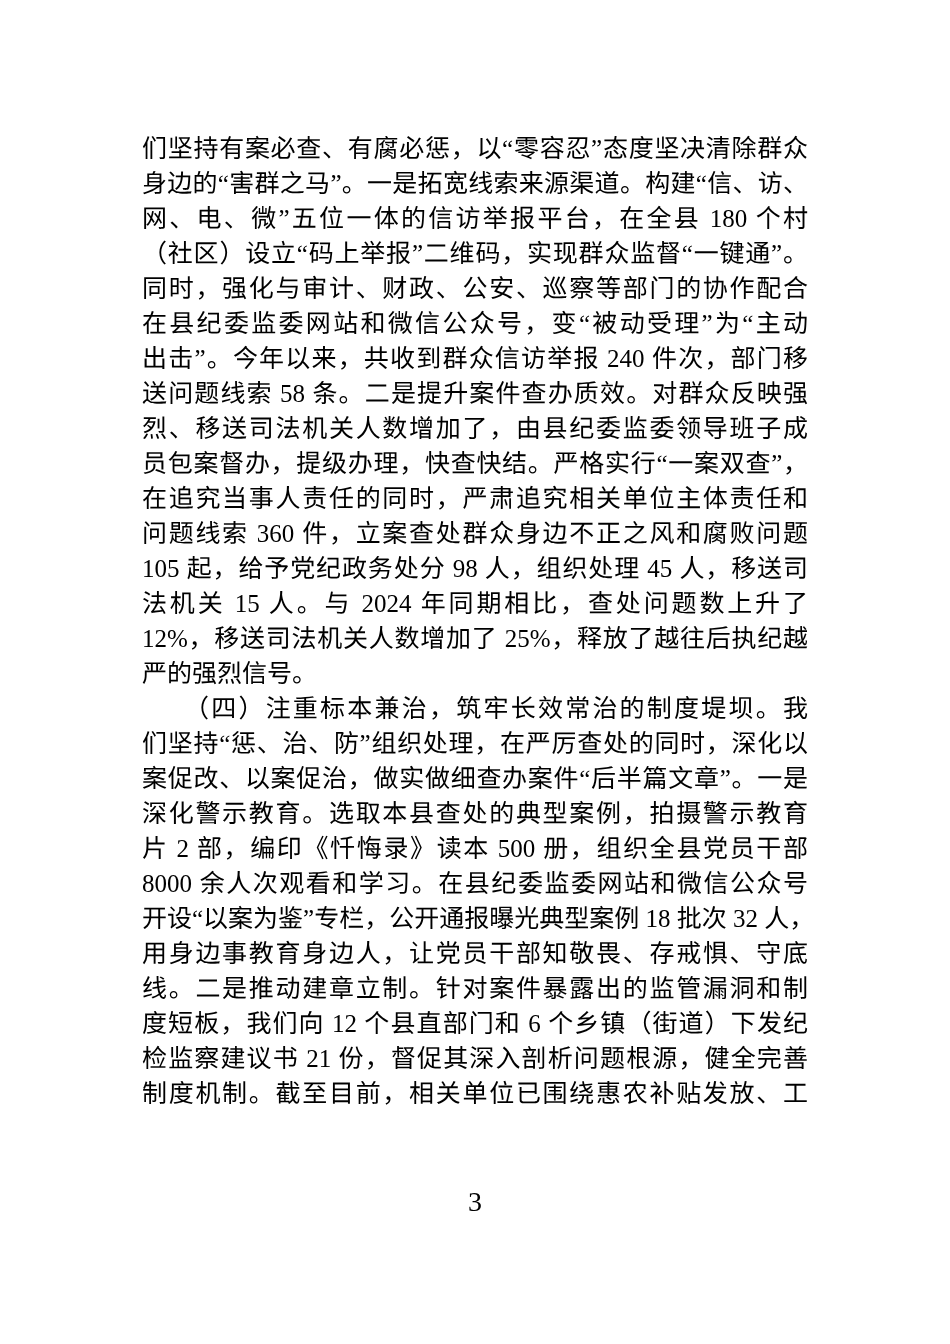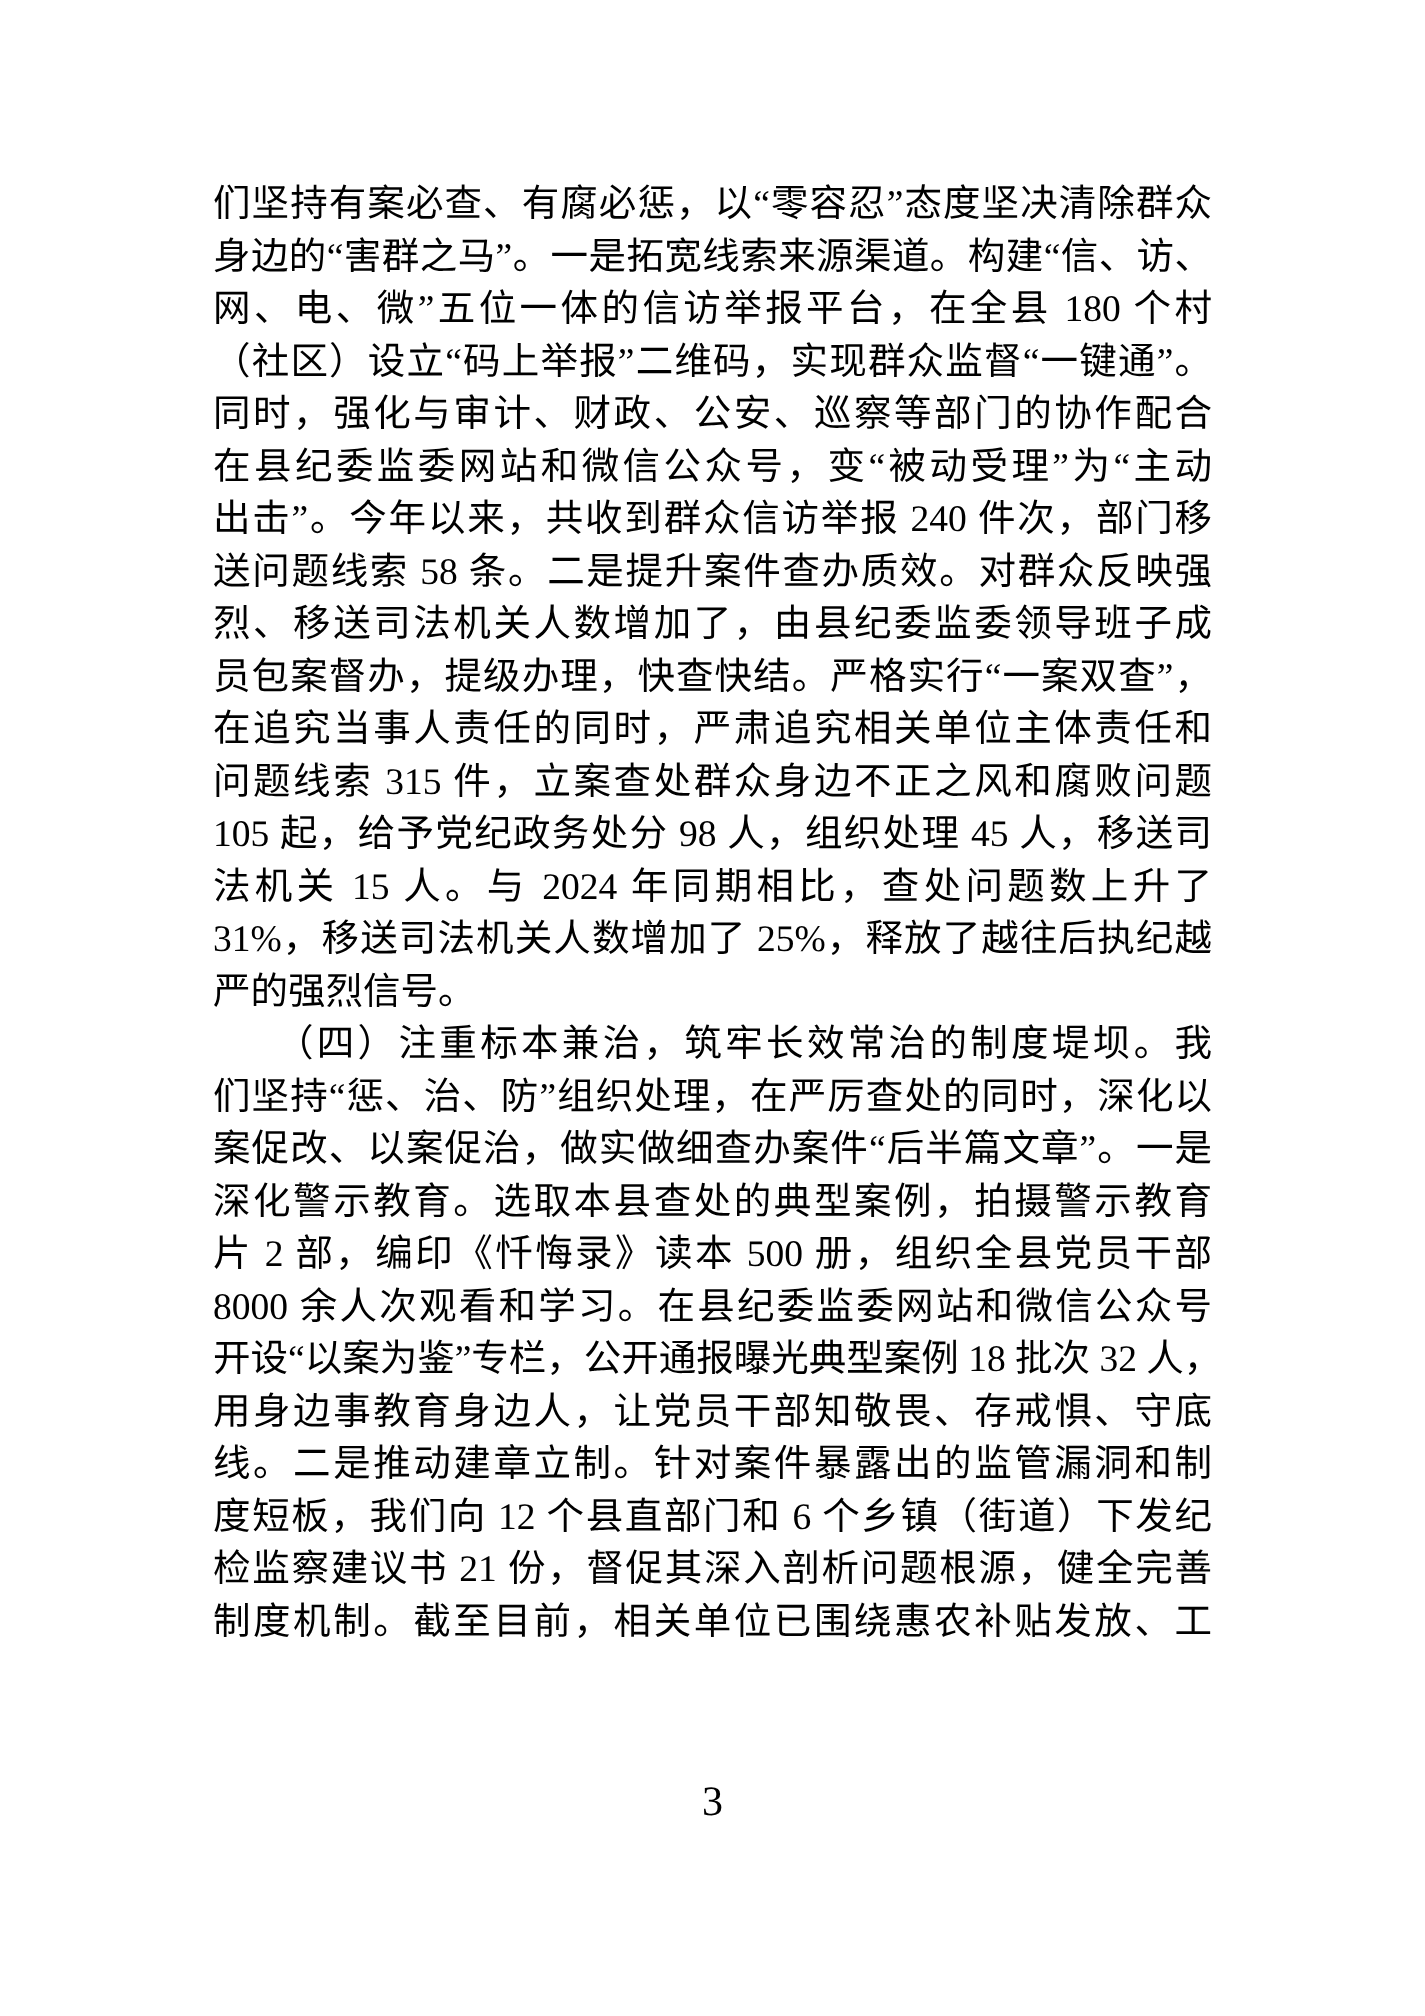--- a/index.html
+++ b/index.html
@@ -12,21 +12,21 @@
     width: 950px;
     height: 1344px;
     background: #ffffff;
     overflow: hidden;
     font-family: "Liberation Serif", "DejaVu Serif", serif;
     color: #000000;
   }
   .text-block {
     position: absolute;
     left: 142px;
-    top: 119px;
+    top: 131px;
     width: 666px;
   }
   .line {
     height: 35px;
     line-height: 35px;
     font-size: 25px;
     text-align: justify;
     text-align-last: justify;
     text-justify: inter-character;
     white-space: nowrap;
@@ -55,24 +55,24 @@
     <div class="line">身边的“害群之马”。一是拓宽线索来源渠道。构建“信、访、</div>
     <div class="line">网、电、微”五位一体的信访举报平台，在全县 180 个村</div>
     <div class="line">（社区）设立“码上举报”二维码，实现群众监督“一键通”。</div>
     <div class="line">同时，强化与审计、财政、公安、巡察等部门的协作配合</div>
     <div class="line">在县纪委监委网站和微信公众号，变“被动受理”为“主动</div>
     <div class="line">出击”。今年以来，共收到群众信访举报 240 件次，部门移</div>
     <div class="line">送问题线索 58 条。二是提升案件查办质效。对群众反映强</div>
     <div class="line">烈、移送司法机关人数增加了，由县纪委监委领导班子成</div>
     <div class="line">员包案督办，提级办理，快查快结。严格实行“一案双查”，</div>
     <div class="line">在追究当事人责任的同时，严肃追究相关单位主体责任和</div>
-    <div class="line">问题线索 315 件，立案查处群众身边不正之风和腐败问题</div>
+    <div class="line">问题线索 360 件，立案查处群众身边不正之风和腐败问题</div>
     <div class="line">105 起，给予党纪政务处分 98 人，组织处理 45 人，移送司</div>
     <div class="line">法机关 15 人。与 2024 年同期相比，查处问题数上升了</div>
-    <div class="line">31%，移送司法机关人数增加了 25%，释放了越往后执纪越</div>
+    <div class="line">12%，移送司法机关人数增加了 25%，释放了越往后执纪越</div>
     <div class="line para-end">严的强烈信号。</div>
     <div class="line">　　（四）注重标本兼治，筑牢长效常治的制度堤坝。我</div>
     <div class="line">们坚持“惩、治、防”组织处理，在严厉查处的同时，深化以</div>
     <div class="line">案促改、以案促治，做实做细查办案件“后半篇文章”。一是</div>
     <div class="line">深化警示教育。选取本县查处的典型案例，拍摄警示教育</div>
     <div class="line">片 2 部，编印《忏悔录》读本 500 册，组织全县党员干部</div>
     <div class="line">8000 余人次观看和学习。在县纪委监委网站和微信公众号</div>
     <div class="line">开设“以案为鉴”专栏，公开通报曝光典型案例 18 批次 32 人，</div>
     <div class="line">用身边事教育身边人，让党员干部知敬畏、存戒惧、守底</div>
     <div class="line">线。二是推动建章立制。针对案件暴露出的监管漏洞和制</div>

